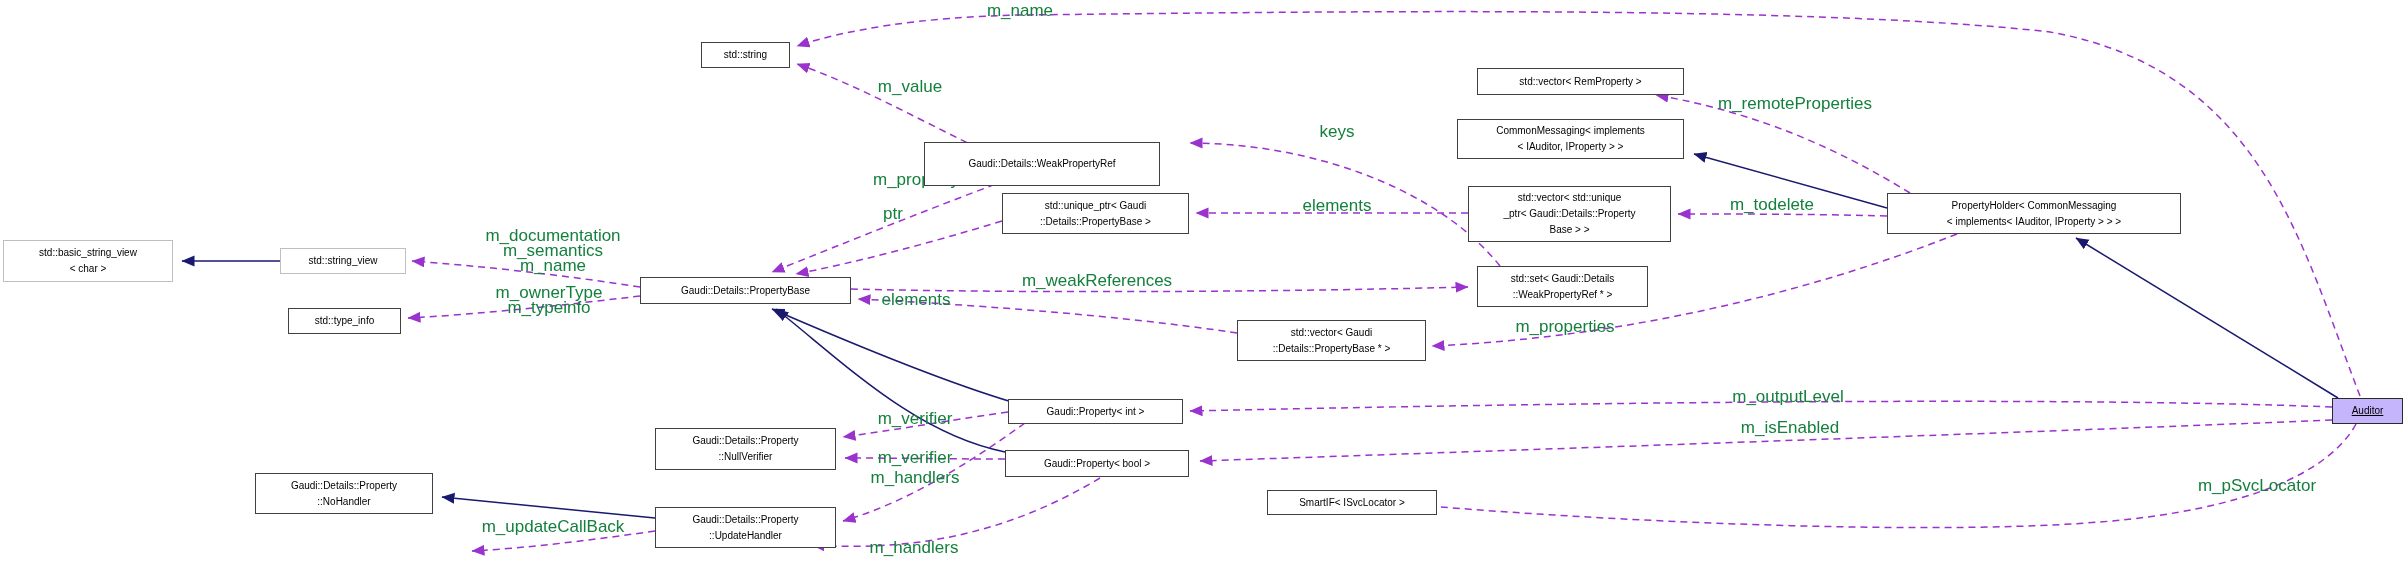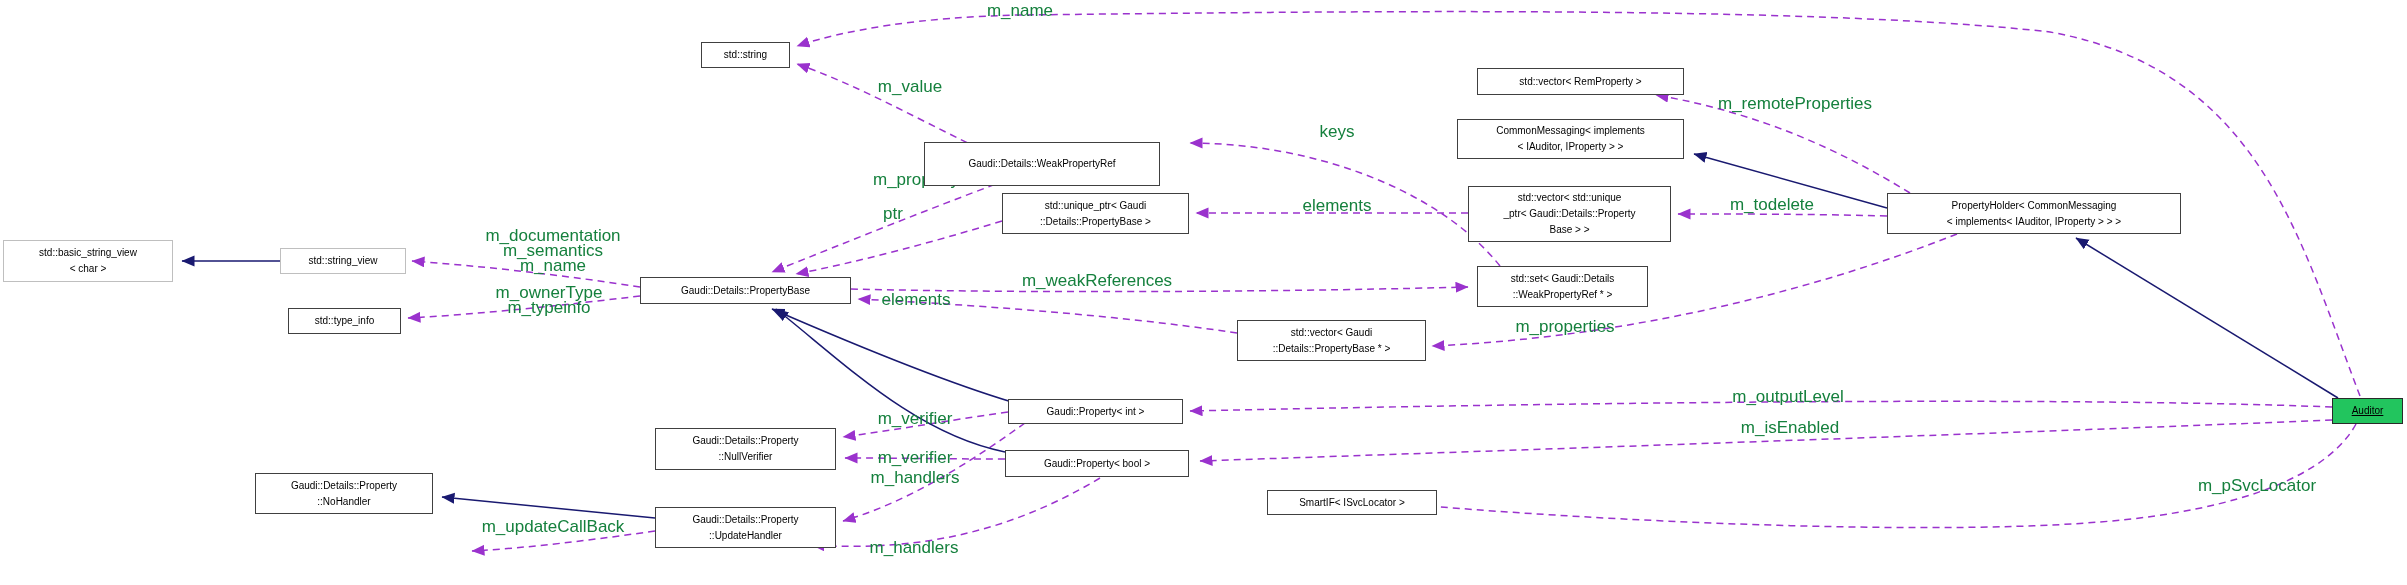--- a/index.html
+++ b/index.html
@@ -19,21 +19,21 @@
     box-sizing:border-box;
     background:#ffffff;
     border:1.5px solid #404040;
     color:#000000;
     font-size:10px;line-height:16px;
     display:flex;align-items:center;justify-content:center;
     text-align:center;white-space:pre-line;
     cursor:pointer;
   }
   .node.external{border-color:#bfbfbf;cursor:default;}
-  .node.highlight{background:#22c55e;border-color:#2a2a2a;cursor:default;text-decoration:underline;}
+  .node.highlight{background:#c4b5fd;border-color:#2a2a2a;cursor:default;text-decoration:underline;}
   .elabel{
     position:absolute;z-index:1;
     transform:translateX(-50%);
     color:#15803d;font-size:17px;line-height:15px;
     white-space:pre-line;text-align:center;
   }
 </style>
 </head>
 <body>
 

